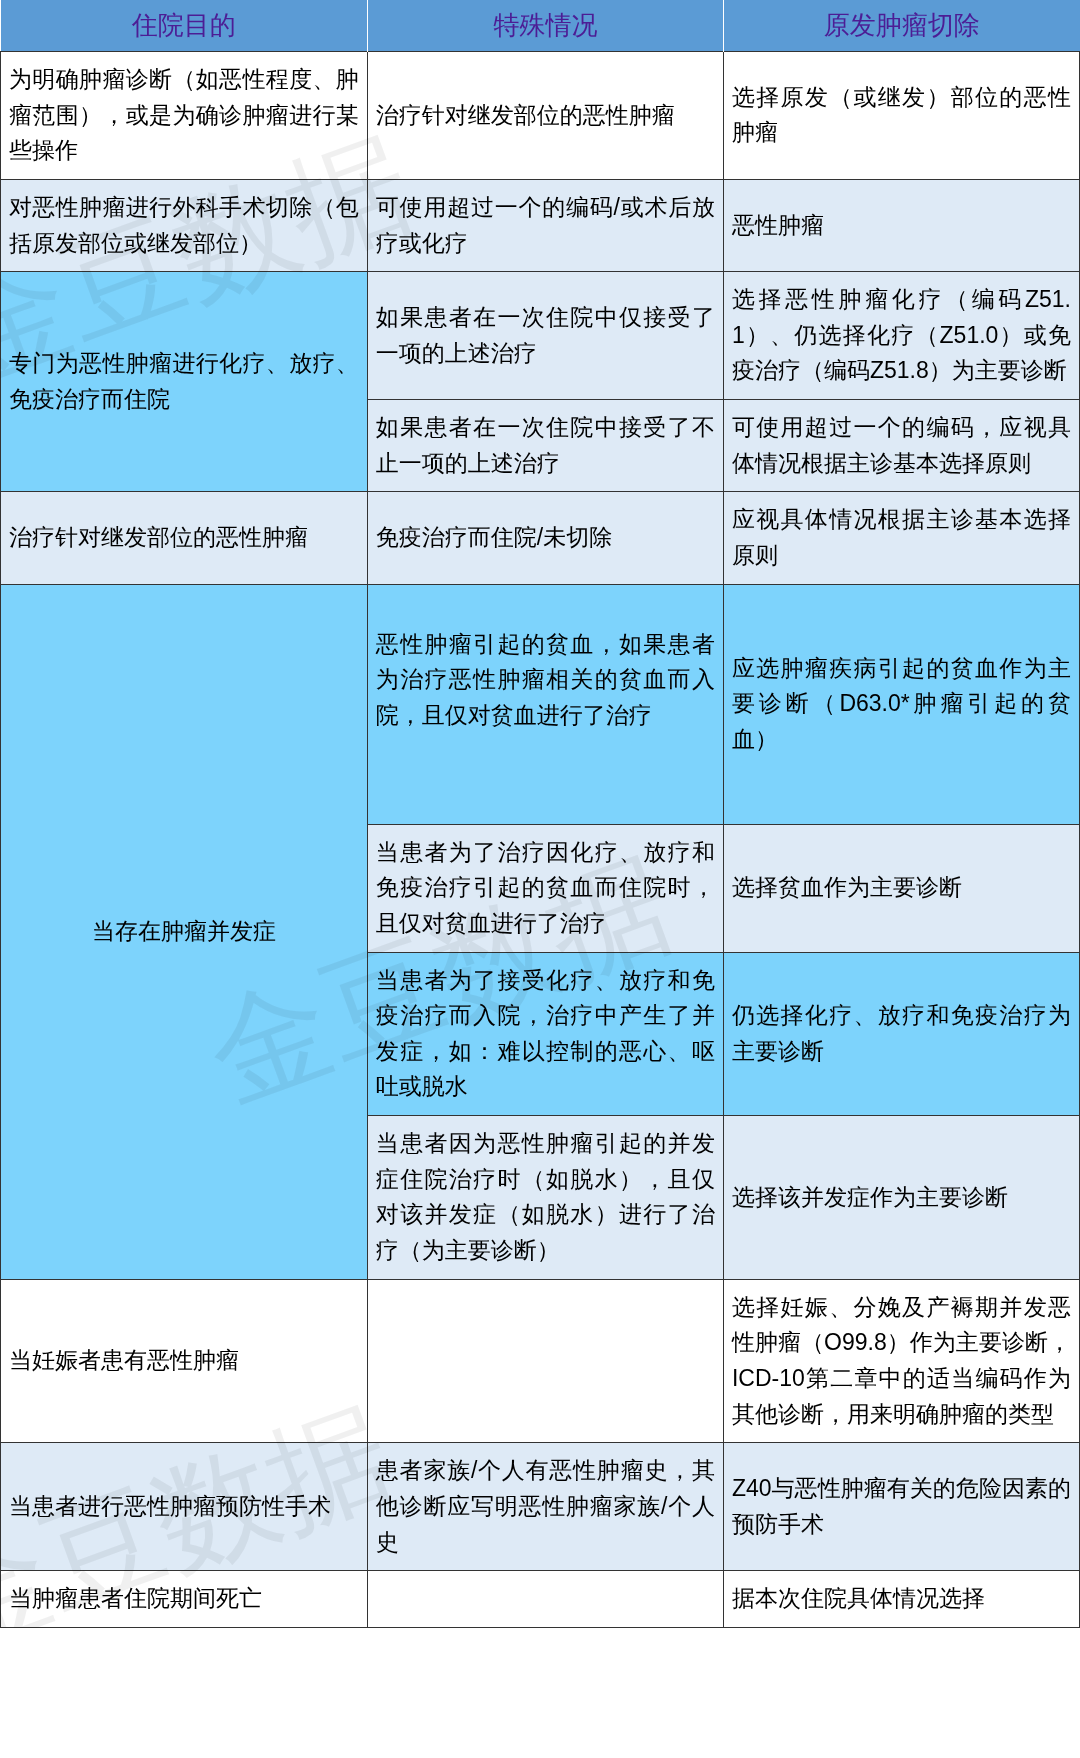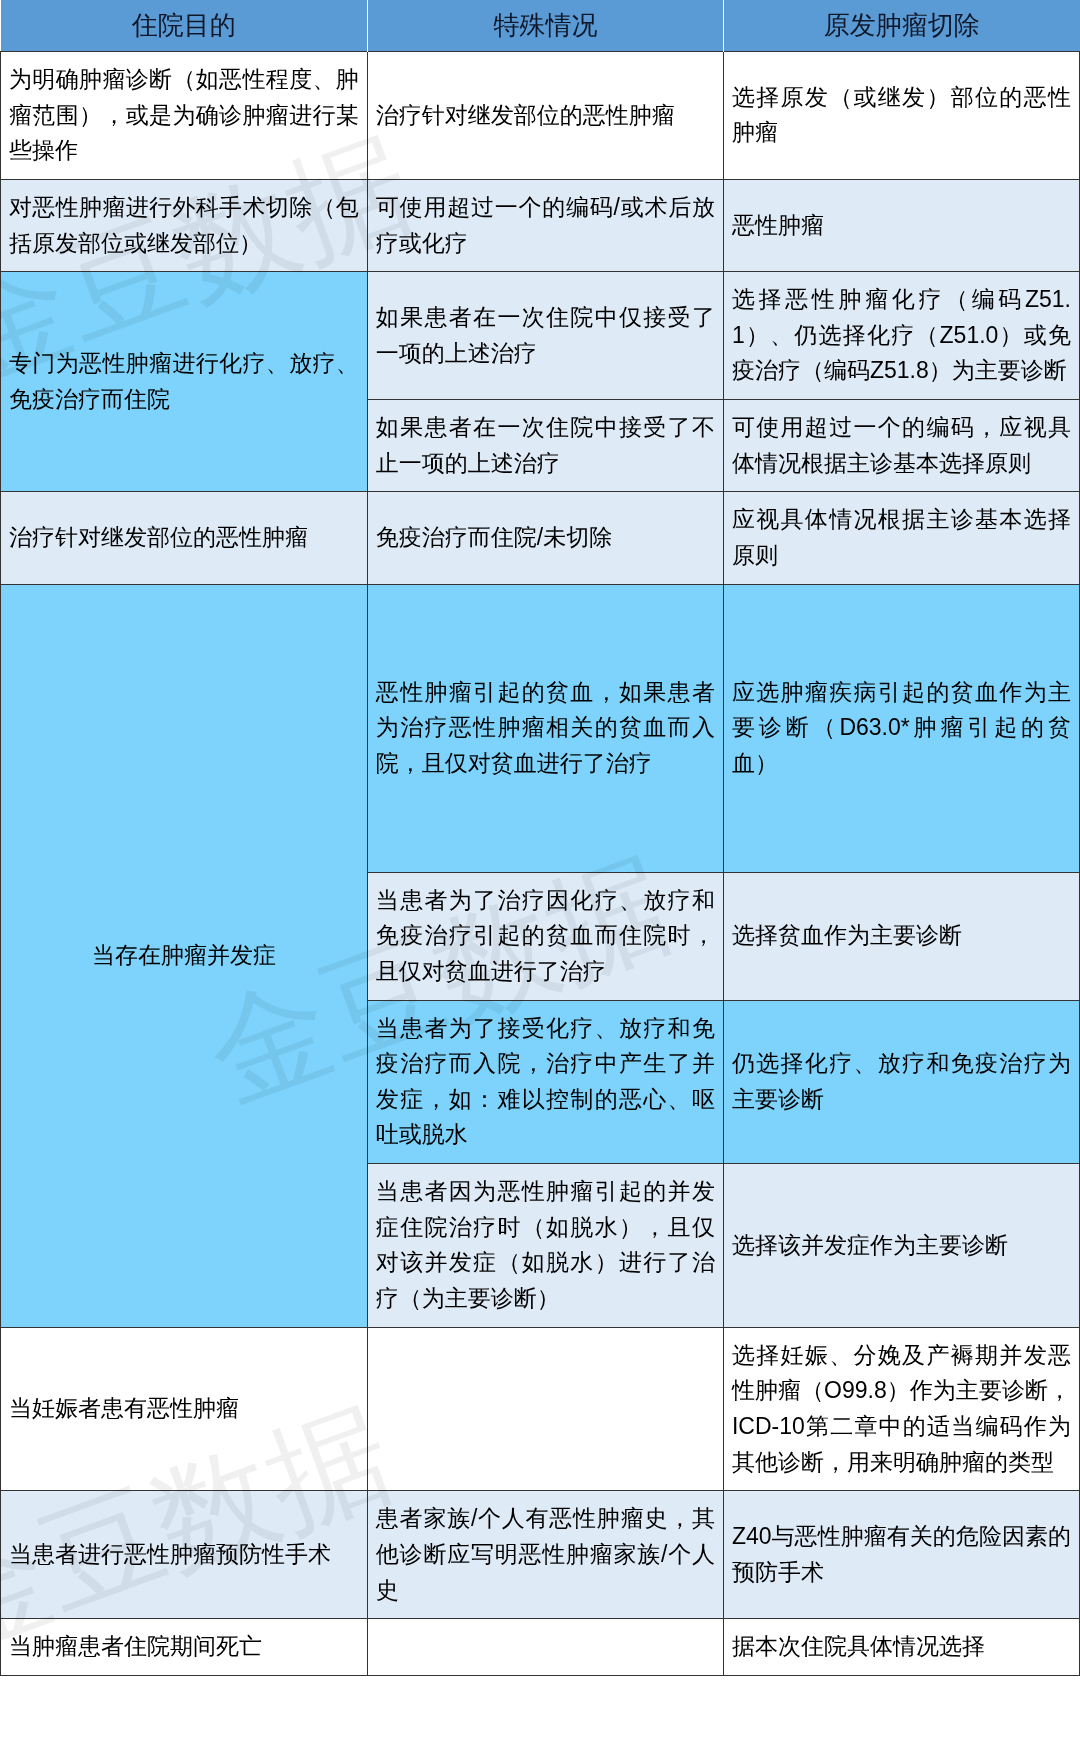--- a/index.html
+++ b/index.html
@@ -27,21 +27,21 @@
       width: 100%;
       table-layout: fixed;
       position: relative;
       z-index: 0;
     }
     col.c1 { width: 34%; }
     col.c2 { width: 33%; }
     col.c3 { width: 33%; }
     th {
       background: #5b9bd5;
-      color: #0f172a;
+      color: #4c1d95;
       font-weight: normal;
       font-size: 26px;
       padding: 8px 8px;
       text-align: center;
       border-right: 1px solid #fff;
     }
     th:last-child { border-right: none; }
     td {
       border: 1px solid #333;
       padding: 10px 8px;
@@ -98,21 +98,21 @@
       <td class="shade">如果患者在一次住院中接受了不止一项的上述治疗</td>
       <td class="shade">可使用超过一个的编码，应视具体情况根据主诊基本选择原则</td>
     </tr>
     <tr class="shade">
       <td>治疗针对继发部位的恶性肿瘤</td>
       <td>免疫治疗而住院/未切除</td>
       <td>应视具体情况根据主诊基本选择原则</td>
     </tr>
     <tr>
       <td rowspan="4" class="center noshade">当存在肿瘤并发症</td>
-      <td class="noshade" style="padding-top:90px;padding-bottom:90px;">恶性肿瘤引起的贫血，如果患者为治疗恶性肿瘤相关的贫血而入院，且仅对贫血进行了治疗</td>
+      <td class="noshade" style="padding-top:42px;padding-bottom:90px;">恶性肿瘤引起的贫血，如果患者为治疗恶性肿瘤相关的贫血而入院，且仅对贫血进行了治疗</td>
       <td class="noshade">应选肿瘤疾病引起的贫血作为主要诊断（D63.0*肿瘤引起的贫血）</td>
     </tr>
     <tr>
       <td class="shade">当患者为了治疗因化疗、放疗和免疫治疗引起的贫血而住院时，且仅对贫血进行了治疗</td>
       <td class="shade">选择贫血作为主要诊断</td>
     </tr>
     <tr>
       <td class="noshade">当患者为了接受化疗、放疗和免疫治疗而入院，治疗中产生了并发症，如：难以控制的恶心、呕吐或脱水</td>
       <td class="noshade">仍选择化疗、放疗和免疫治疗为主要诊断</td>
     </tr>

